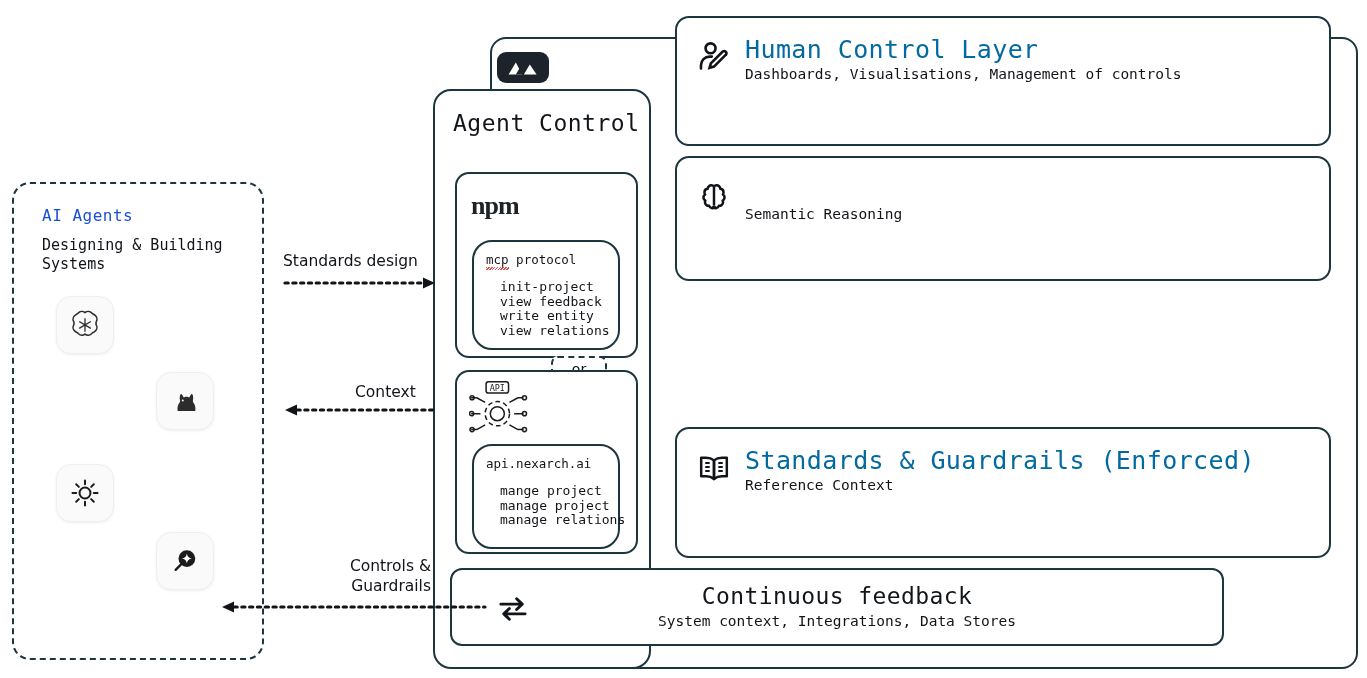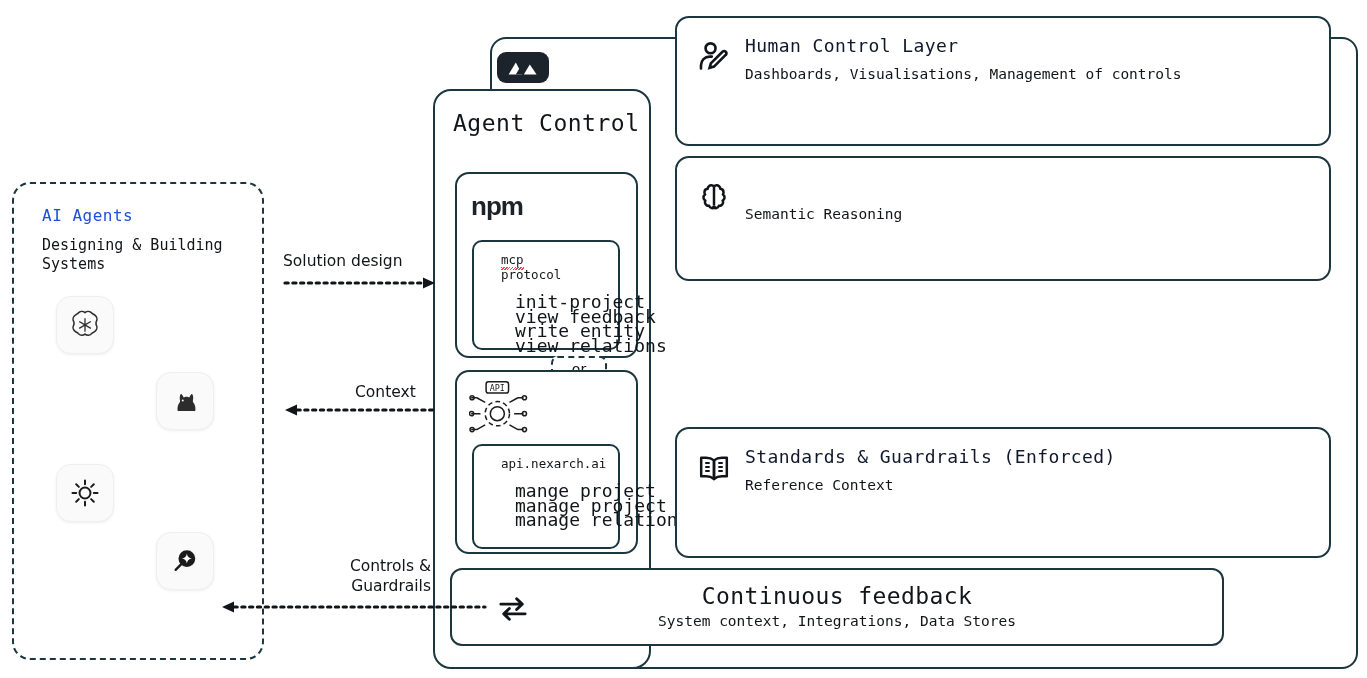--- a/index.html
+++ b/index.html
@@ -84,50 +84,50 @@
     border: 2.5px solid #1c3640;
     border-radius: 14px;
     background: #fff;
     box-sizing: border-box;
   }
   #npm-card { left: 455px; top: 172px; width: 183px; height: 186px; }
   #api-card { left: 455px; top: 370px; width: 183px; height: 184px; }
 
   #npm-logo {
     position: absolute; left: 14px; top: 17px;
-    font-family: Liberation Sans, sans-serif;
+    font-family: Liberation Serif, serif;
     font-weight: bold; font-size: 26px;
     letter-spacing: -1px; color: #1d2228;
   }
   #api-icon-wrap { position: absolute; left: 12px; top: 8px; }
 
   .code-box {
     position: absolute;
     border: 2px solid #1c3640;
-    border-radius: 10px;
-    background: #fff;
-    box-sizing: border-box;
-    padding: 10px 27px;
+    border-radius: 20px;
+    background: #fff;
+    box-sizing: border-box;
+    padding: 10px 12px;
   }
   #mcp-box { left: 472px; top: 240px; width: 148px; height: 110px; }
   #api-box { left: 472px; top: 444px; width: 148px; height: 105px; }
 
   .code-title {
     font-size: 12.5px; line-height: 15px; color: #111418;
   }
   .spell { border-bottom: none; position: relative; }
   .spell::after {
     content: "";
     position: absolute; left: 0; right: 0; bottom: -3px; height: 3px;
     background-image: repeating-linear-gradient(135deg,
       #e34b4b 0 1px, transparent 1px 2px);
   }
   .code-list {
     margin: 13px 0 0 14px;
-    font-size: 18px; line-height: 14.5px; color: #111418;
+    font-size: 13px; line-height: 14.5px; color: #111418;
   }
   .code-list div { white-space: pre; }
 
   #or-badge {
     position: absolute; left: 551px; top: 356px;
     width: 56px; height: 26px;
     border: 2px dashed #1c3640;
     border-radius: 7px;
     background: #fff;
     display: flex; align-items: center; justify-content: center;
@@ -150,21 +150,21 @@
   #layer-2 { top: 289px; height: 128px; }
   #layer-3 { top: 427px; height: 131px; }
 
   .layer-icon {
     position: absolute; left: 17px; top: 20px;
     width: 40px; height: 40px;
     display: flex; align-items: center; justify-content: center;
   }
   .layer-title {
     position: absolute; left: 68px; top: 17px;
-    font-size: 18px; letter-spacing: .4px; color: #0f172a;
+    font-size: 25px; letter-spacing: .4px; color: #0369a1;
     white-space: nowrap;
     text-align: center;
   }
   .layer-sub {
     position: absolute; left: 68px; top: 48px;
     font-size: 14.5px; color: #111418; white-space: nowrap;
   }
 
   
   #feedback-card {
@@ -341,21 +341,21 @@
     <div id="feedback-icon">
       <svg width="34" height="30" viewBox="0 0 28 24" fill="none" stroke="#111418" stroke-width="2.4" stroke-linecap="round" stroke-linejoin="round">
         <path d="M4 8h17M17 3.6 21.6 8 17 12.4"></path>
         <path d="M24 16H7M11 11.6 6.4 16 11 20.4"></path>
       </svg>
     </div>
     <div id="feedback-title">Continuous feedback</div>
     <div id="feedback-sub">System context, Integrations, Data Stores</div>
   </div>
 
-  <div class="flow-label" id="label-solution">Solution design</div>
+  <div class="flow-label" id="label-solution">Standards design</div>
   <svg class="flow-svg" style="left:285px; top:275px;" width="150" height="16">
     <line x1="0" y1="8" x2="138" y2="8" stroke="#111418" stroke-width="3.2" stroke-dasharray="3.2 4.6" stroke-linecap="round"></line>
     <path d="M138 2.4 150 8 138 13.6z" fill="#111418"></path>
   </svg>
 
   <div class="flow-label" id="label-context">Context</div>
   <svg class="flow-svg" style="left:285px; top:402px;" width="150" height="16">
     <line x1="12" y1="8" x2="150" y2="8" stroke="#111418" stroke-width="3.2" stroke-dasharray="3.2 4.6" stroke-linecap="round"></line>
     <path d="M12 2.4 0 8 12 13.6z" fill="#111418"></path>
   </svg>

